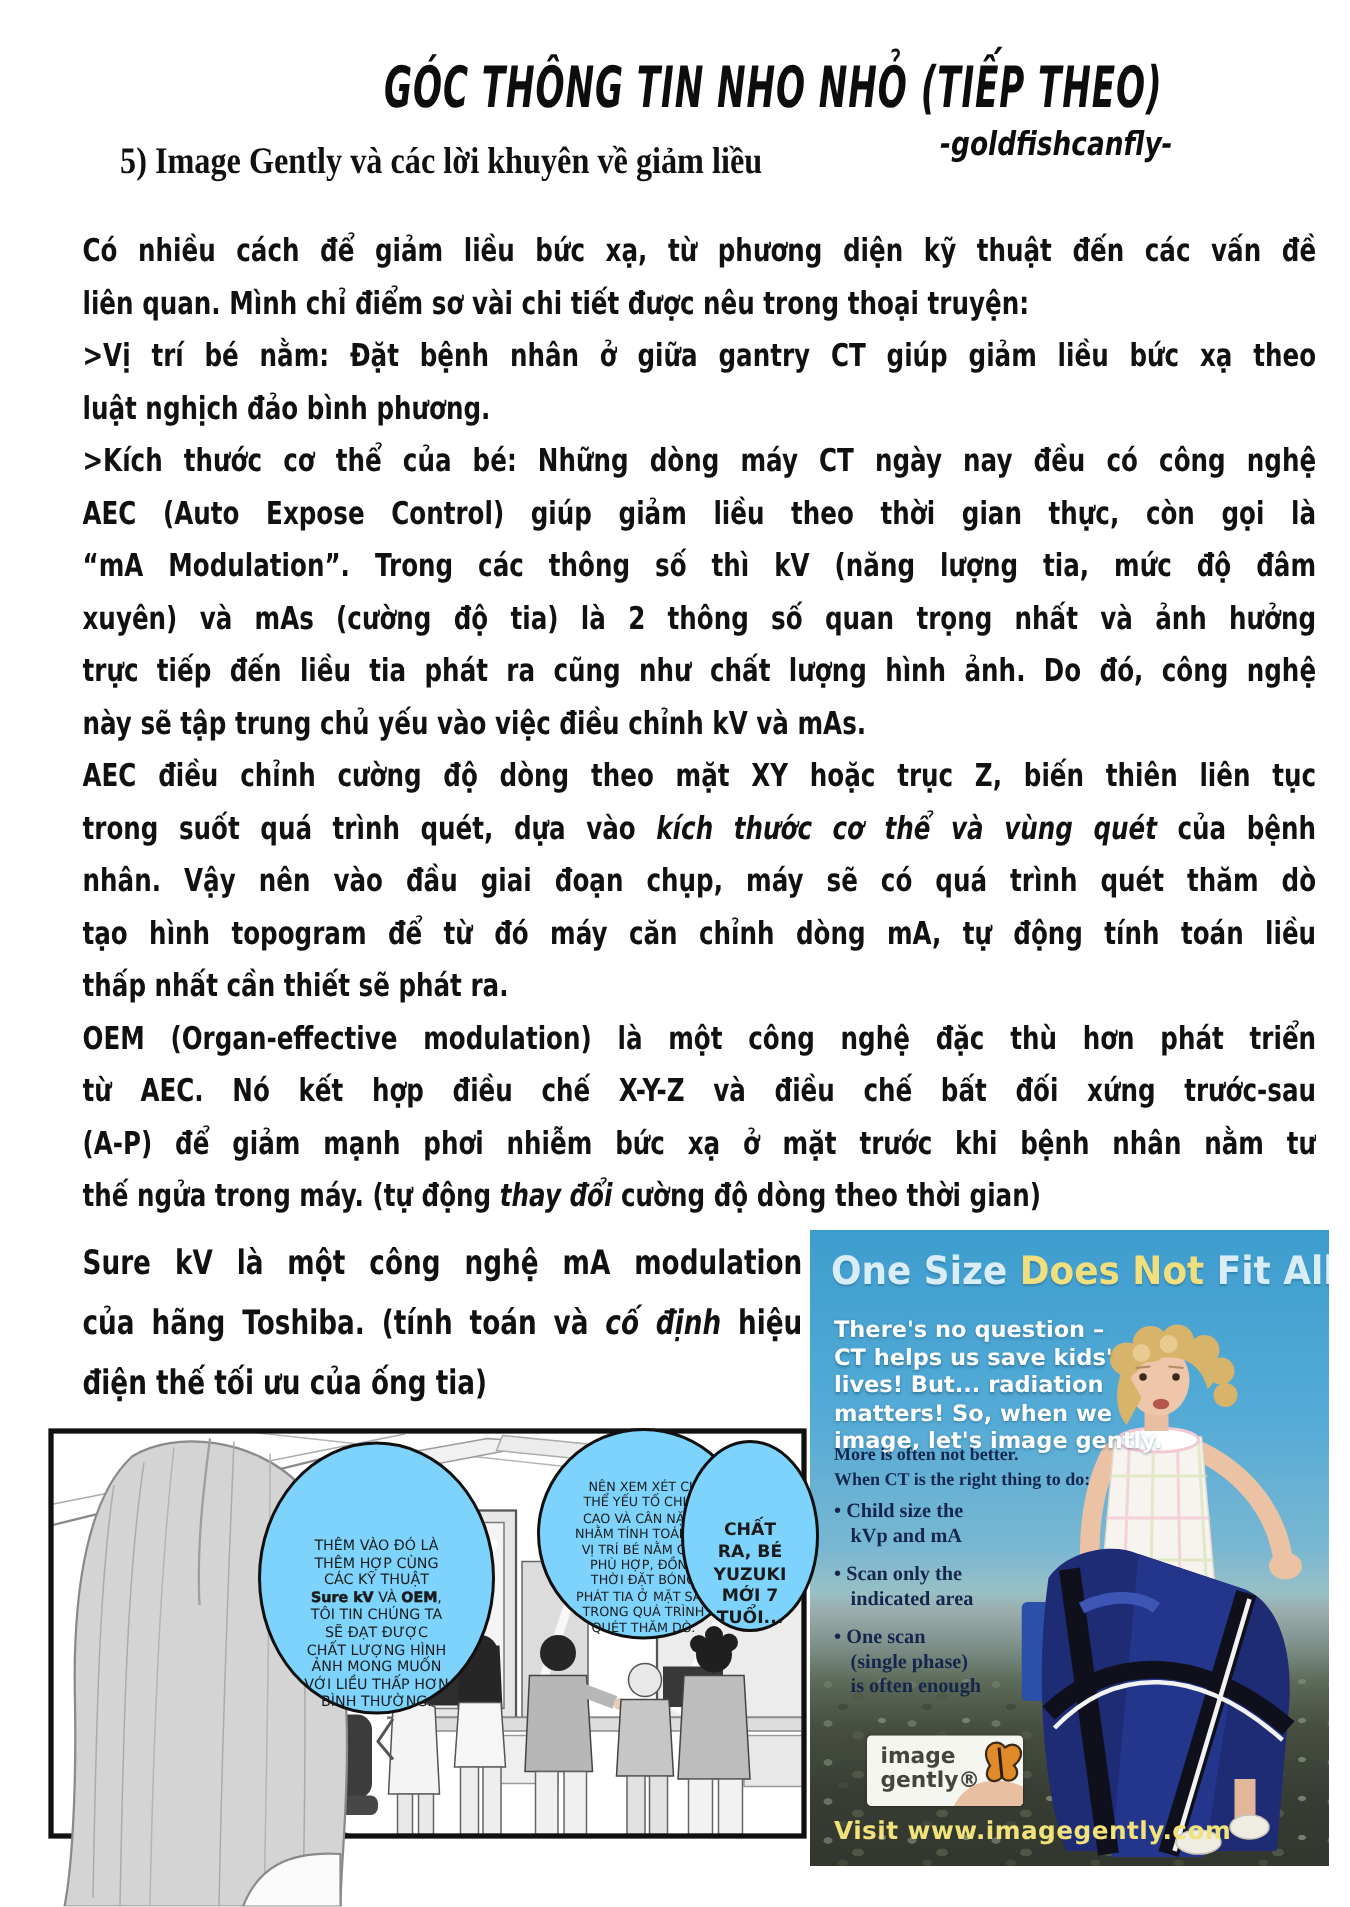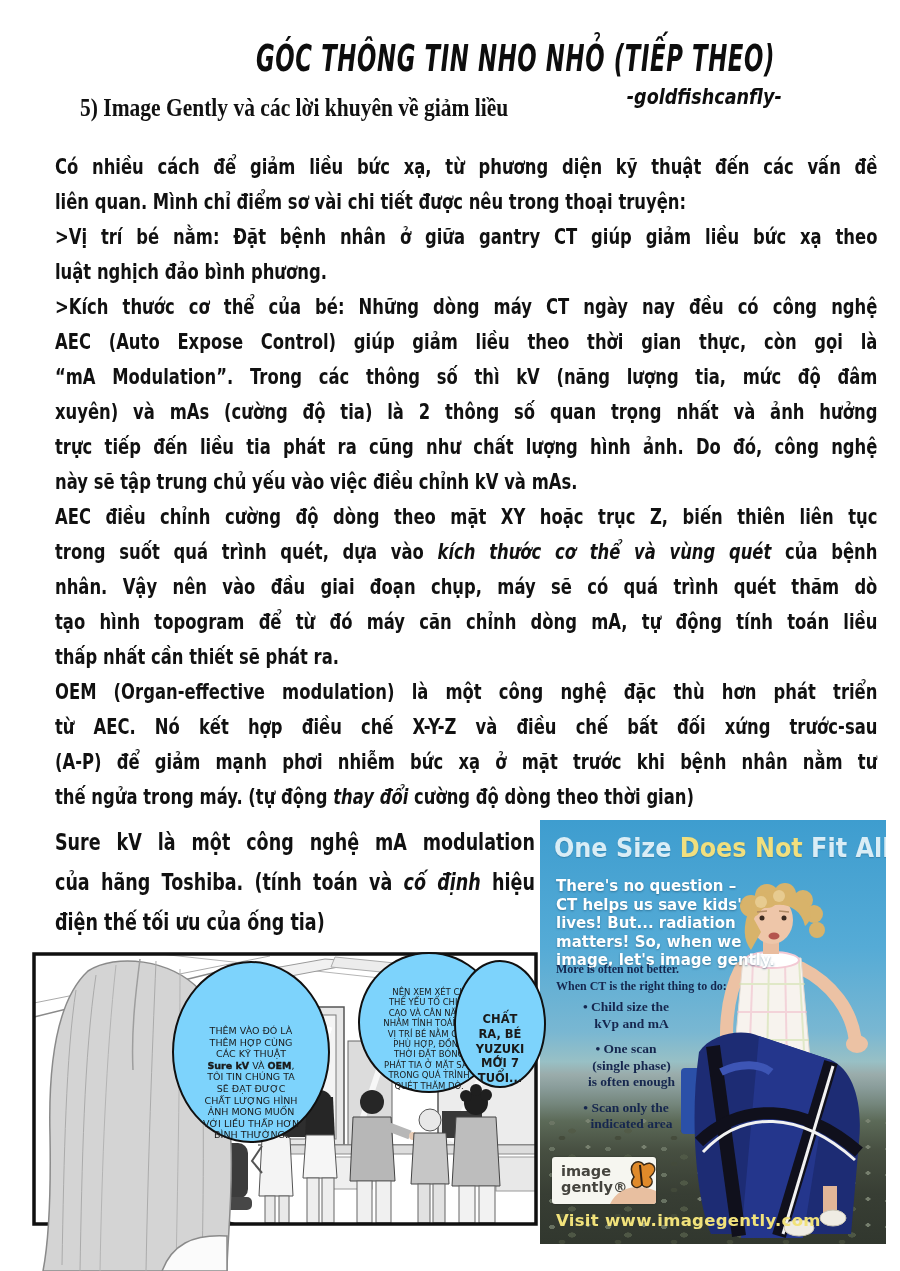--- a/index.html
+++ b/index.html
@@ -52,22 +52,22 @@
     white-space:nowrap;z-index:2;text-shadow:0 1px 1px rgba(25,80,110,.35);
     transform:scaleX(.92);transform-origin:0 0;}
   .pt-light{color:#d9edf6;}
   .pt-accent{color:#f1df7e;}
   .poster-intro{position:absolute;left:16px;top:57px;font-size:15px;font-weight:bold;color:#fff;
     line-height:18.5px;white-space:pre-line;z-index:2;text-shadow:0 1px 2px rgba(20,70,100,.5);}
   .poster-subhead{position:absolute;left:16px;top:141px;font-family:"Liberation Serif", serif;
     font-weight:bold;font-size:12px;color:#15264e;line-height:17px;white-space:pre-line;z-index:2;}
   .poster-bullets{position:absolute;left:16px;top:179px;font-family:"Liberation Serif", serif;
     font-weight:bold;font-size:13.5px;color:#15264e;line-height:16.5px;z-index:2;width:140px;}
-  .pbullet{white-space:pre-line;margin-bottom:9px;padding-left:11px;text-indent:-11px;text-align:center;}
-  .logo-box{position:absolute;left:12px;top:337px;width:104px;height:47px;background:#f6f6f0;
+  .pbullet{white-space:pre-line;margin-bottom:9px;padding-left:11px;text-indent:-11px;}
+  .logo-box{position:absolute;left:38px;top:337px;width:104px;height:47px;background:#f6f6f0;
     border-radius:3px;z-index:3;overflow:hidden;box-shadow:0 0 2px rgba(0,0,0,.4);text-decoration:underline;}
   .logo-text{position:absolute;left:9px;top:6px;font-size:14.5px;line-height:16px;color:#45443e;
     font-weight:bold;white-space:pre-line;}
   .logo-art{position:absolute;right:0;top:0;}
   .poster-footer{position:absolute;left:16px;top:391px;font-size:16.5px;font-weight:bold;
     color:#f1e27b;z-index:3;letter-spacing:.3px;}
 </style>
 </head>
 <body>
 
@@ -289,25 +289,25 @@
   <div class="poster-intro" id="poster-intro">There's no question –
 CT helps us save kids'
 lives! But... radiation
 matters! So, when we
 image, let's image gently.</div>
   <div class="poster-subhead" id="poster-subhead">More is often not better.
 When CT is the right thing to do:</div>
   <div class="poster-bullets" id="poster-bullets">
       <div class="pbullet">• Child size the
 kVp and mA</div>
+      <div class="pbullet">• Scan only the
+indicated area</div>
       <div class="pbullet">• One scan
 (single phase)
 is often enough</div>
-      <div class="pbullet">• Scan only the
-indicated area</div>
     </div>
 
   <div class="logo-box">
     <div class="logo-text">image
 gently®</div>
     <svg class="logo-art" width="52" height="47" viewBox="0 0 52 47">
       <path d="M6,47 C 14,30 34,26 52,34 L52,47 Z" fill="#e8bfa0"></path>
       <path d="M30,20 C 22,8 34,0 40,8 C 48,2 56,12 46,20 C 52,26 44,34 38,28 C 32,34 24,28 30,20 Z" fill="#e08a2a" stroke="#3a2a18" stroke-width="1.5"></path>
       <line x1="36" y1="8" x2="38" y2="28" stroke="#2a1c10" stroke-width="2"></line>
     </svg>

